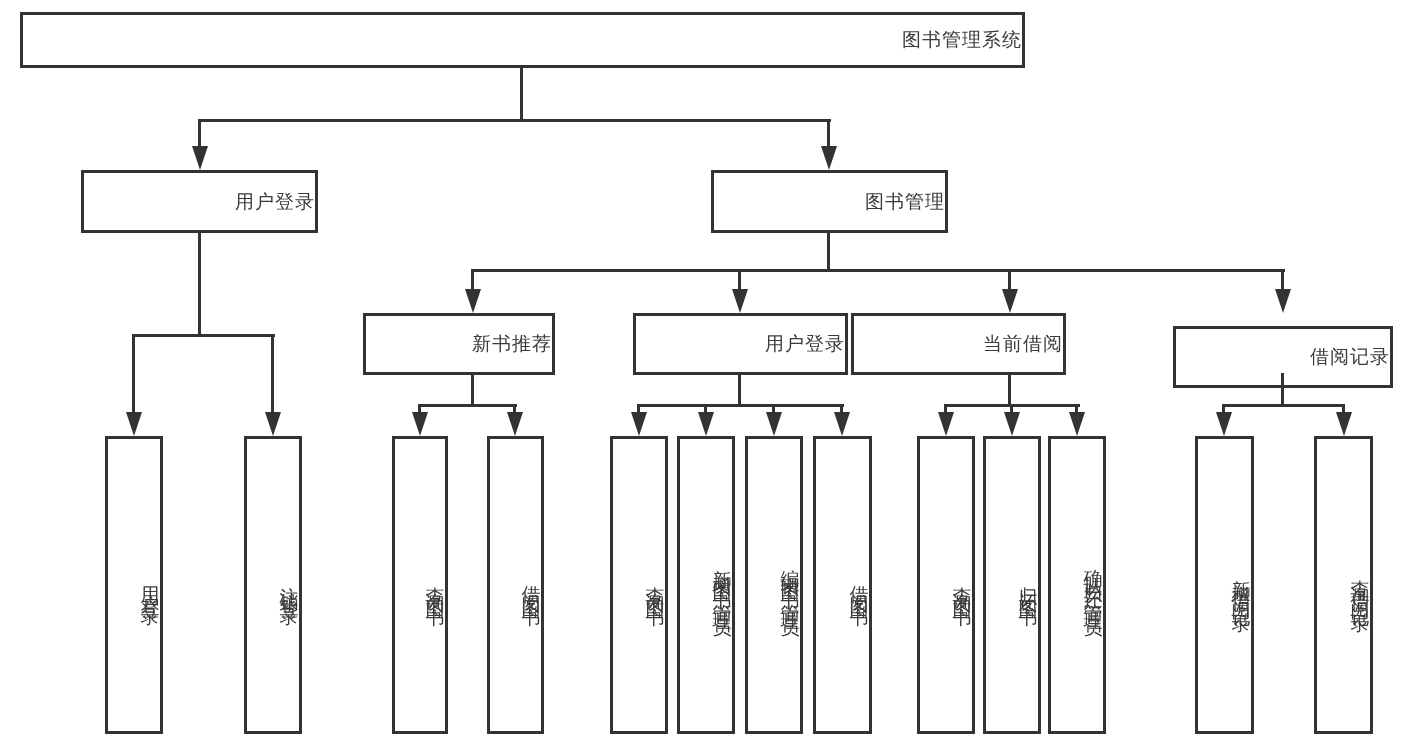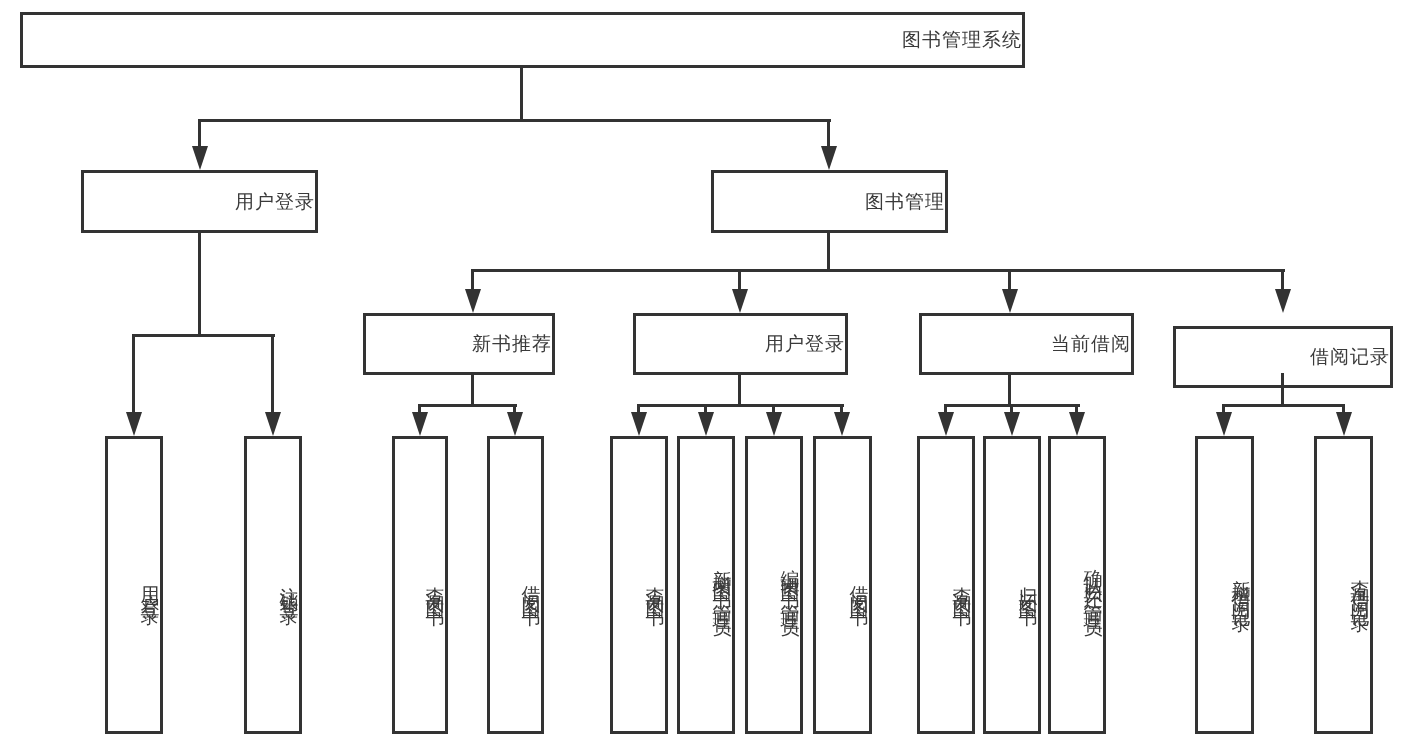--- a/index.html
+++ b/index.html
@@ -84,21 +84,21 @@
   <div class="box" style="left:711px; top:170px; width:237px; height:63px;">
     <span class="hlabel">图书管理</span>
   </div>
 
   <div class="box" style="left:363px; top:313px; width:192px; height:62px;">
     <span class="hlabel">新书推荐</span>
   </div>
   <div class="box" style="left:633px; top:313px; width:215px; height:62px;">
     <span class="hlabel">用户登录</span>
   </div>
-  <div class="box" style="left:919px; top:313px; width:215px; height:62px;">
+  <div class="box" style="left:851px; top:313px; width:215px; height:62px;">
     <span class="hlabel">当前借阅</span>
   </div>
   <div class="box" style="left:1173px; top:326px; width:220px; height:62px;">
     <span class="hlabel">借阅记录</span>
   </div>
 
   <div class="box" style="left:105px; top:436px; width:58px; height:298px;">
     <span class="vlabel">用户登录</span>
   </div>
   <div class="box" style="left:244px; top:436px; width:58px; height:298px;">

